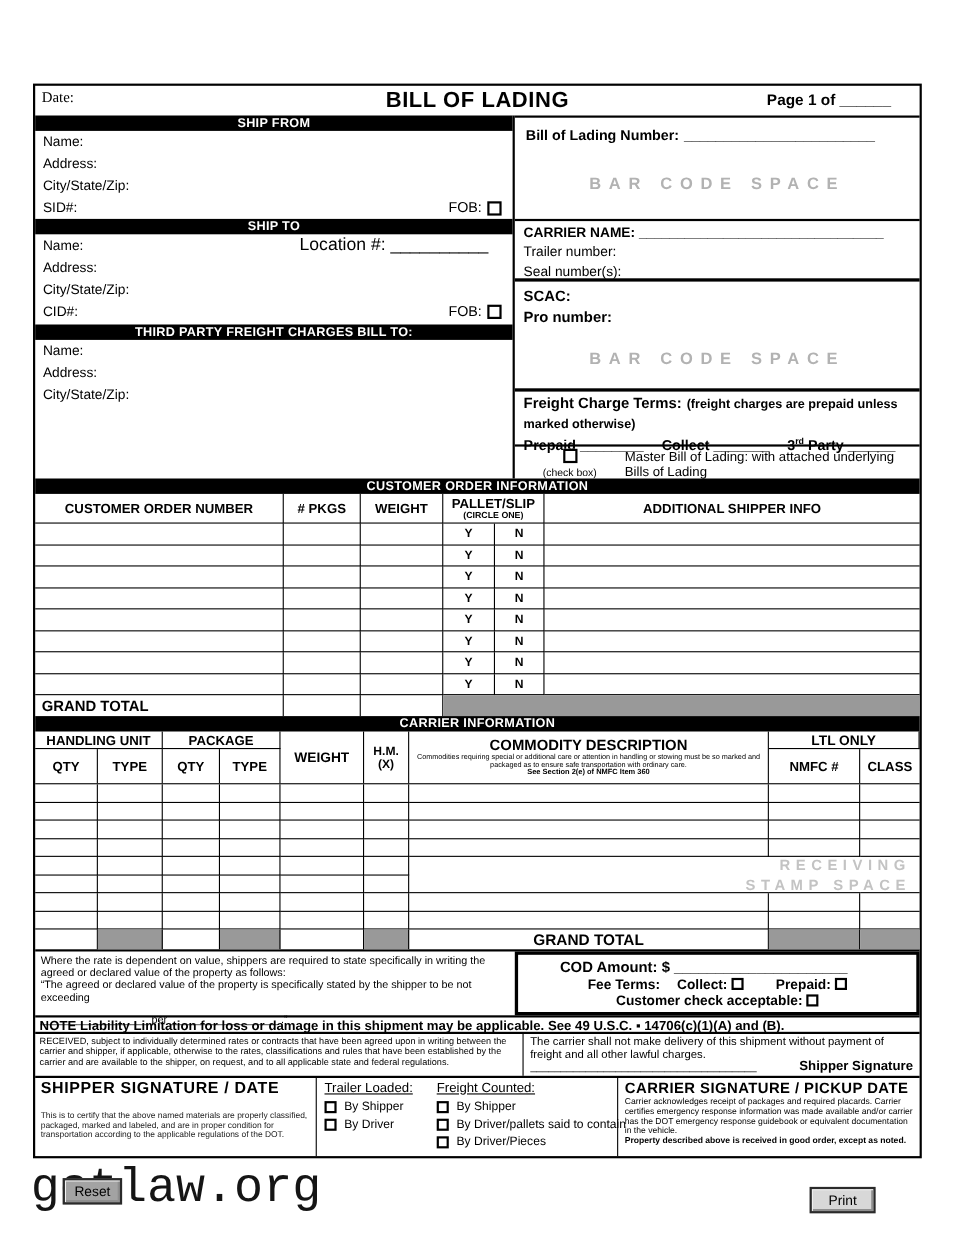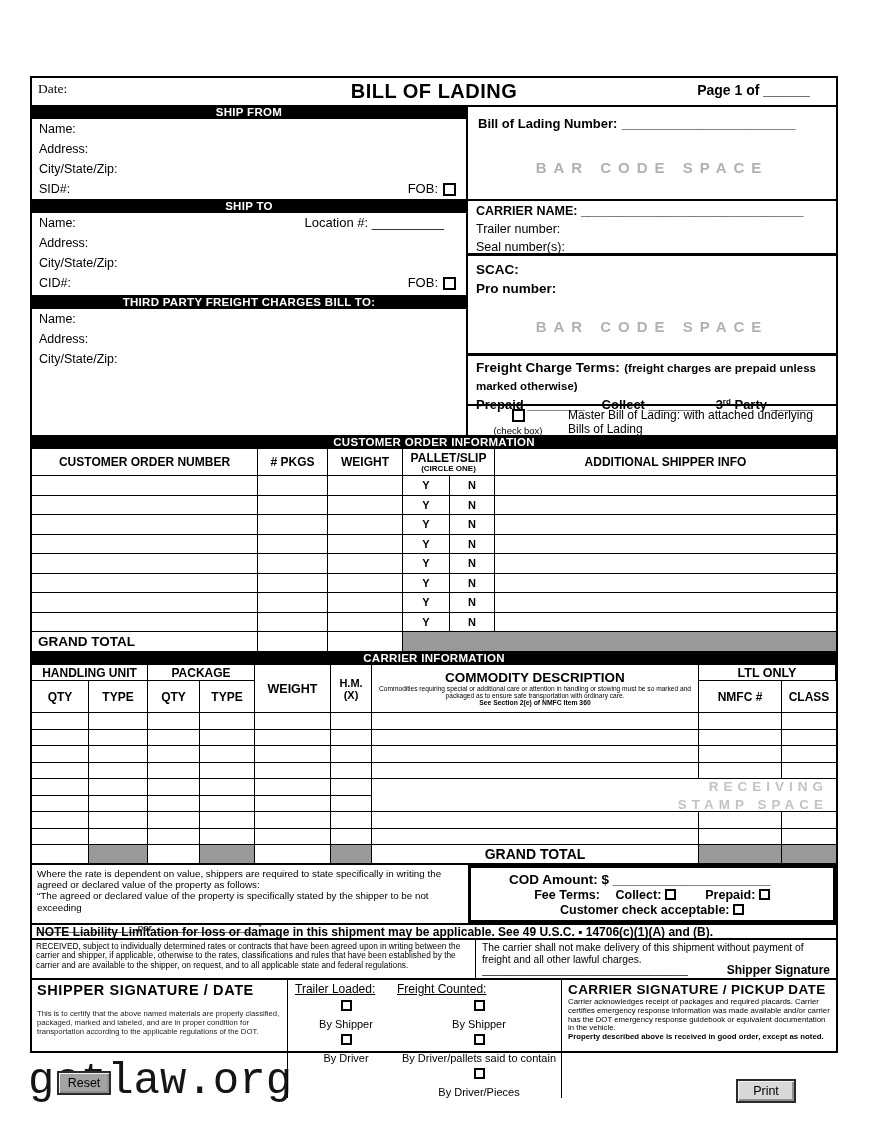--- a/index.html
+++ b/index.html
@@ -20,21 +20,21 @@
   .middiv { width:2px; background:#000; flex:none; }
   .rightcol { flex:1; display:flex; flex-direction:column; }
 
   .bar { background:#000; color:#fff; font-weight:bold; font-size:11.5px; letter-spacing:.3px; text-align:center; height:14px; line-height:14px; flex:none; }
 
   .fieldblock { }
   .frow { font-size:12.5px; height:20px; line-height:20px; padding-left:7px; display:flex; align-items:center; }
   .sf { height:80px; } .st { height:82px; } .tp { height:68px; }
   .fob-group { margin-left:auto; display:flex; align-items:center; gap:5px; padding-right:10px; font-size:13px; }
   .cbx { width:13px; height:13px; border:2px solid #000; display:inline-block; background:#fff; flex:none; }
-  .loc { margin-left:auto; padding-right:22px; font-size:13px; }
+  .loc { margin-left:auto; padding-right:22px; font-size:16px; }
 
   .special { border-top:2px solid #000; height:56px; font-size:13px; letter-spacing:1.2px; padding:4px 0 0 7px; }
 
   
   .rbox1 { height:94px; border-top:2px solid #000; position:relative; padding:7px 0 0 10px; }
   .bol-lbl { font-weight:bold; font-size:13px; }
   .barcode { position:absolute; left:0; right:0; text-align:center; color:#b2b2b2; font-weight:bold; font-size:15px; letter-spacing:7px; }
   .bc1 { top:52px; } .bc2 { top:62px; }
   .rbox2 { height:54px; border-top:2px solid #000; padding:2px 0 0 8px; }
   .cname { font-weight:bold; font-size:12.5px; line-height:17px; }
@@ -115,21 +115,21 @@
   .siglabel { font-weight:bold; font-size:12px; flex:none; }
 
   
   .sigs { display:flex; border-top:2px solid #000; flex:1; }
   .sbox1 { width:256px; flex:none; border-right:1.5px solid #000; padding:2px 4px 0 5px; }
   .s-title { font-weight:bold; font-size:14.5px; letter-spacing:.6px; }
   .s-text { font-size:7.7px; line-height:8.8px; color:#222; margin-top:12px; }
   .sbox2 { width:274px; flex:none; border-right:1.5px solid #000; display:flex; padding:2px 0 0 7px; }
   .tl-col { width:102px; flex:none; } .fc-col { flex:1; }
   .chk-head { font-size:12px; text-decoration:underline; margin-bottom:2px; }
-  .chk-row { display:flex; align-items:center; gap:7px; margin-top:4px; font-size:11px; white-space:nowrap;flex-direction:column; }
+  .chk-row { display:flex; align-items:center; gap:7px; margin-top:4px; font-size:11px; white-space:nowrap; }
   .sbox3 { flex:1; padding:2px 5px 0 6px; }
   .s-title3 { font-weight:bold; font-size:13.5px; letter-spacing:.4px; }
   .s-text3 { font-size:7.8px; line-height:8.8px; margin-top:1px; }
   .s-bold3 { font-size:7.8px; line-height:8.8px; font-weight:bold; }
 
   
   .watermark { position:absolute; left:28px; top:1056px; font-family:"Liberation Mono",monospace; font-size:44px; color:#151515; letter-spacing:0; }
   .btn { position:absolute; background:#a3a3a3; border:2px solid #2a2a2a; box-shadow:inset 1px 1px 0 #f2f2f2, inset -2px -2px 0 #8f8f8f; font-family:"Liberation Sans",sans-serif; font-size:12.5px; cursor:pointer; color:#000; }
   .reset-btn { left:57px; top:1071px; width:54px; height:24px; }
   .print-btn { left:736px; top:1079px; width:60px; height:24px; background:#d8d8d8; }

